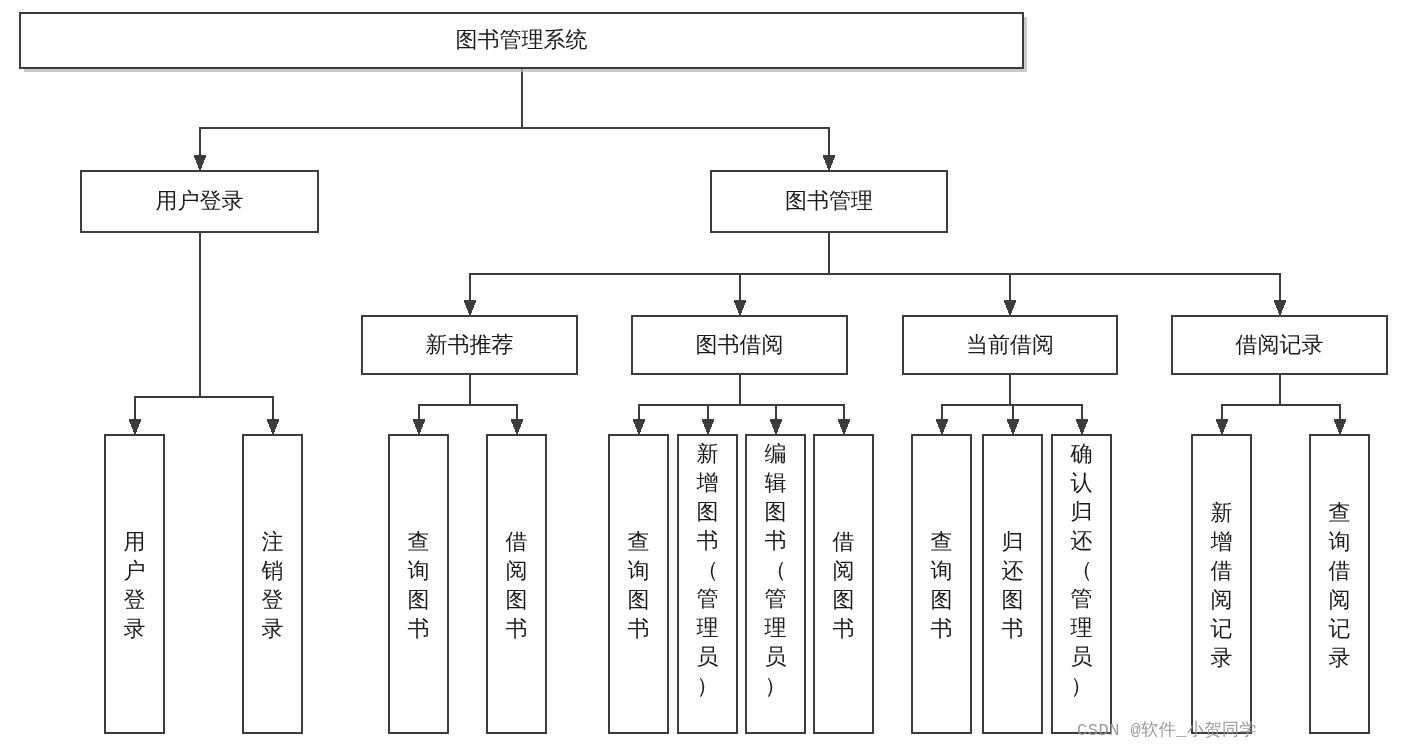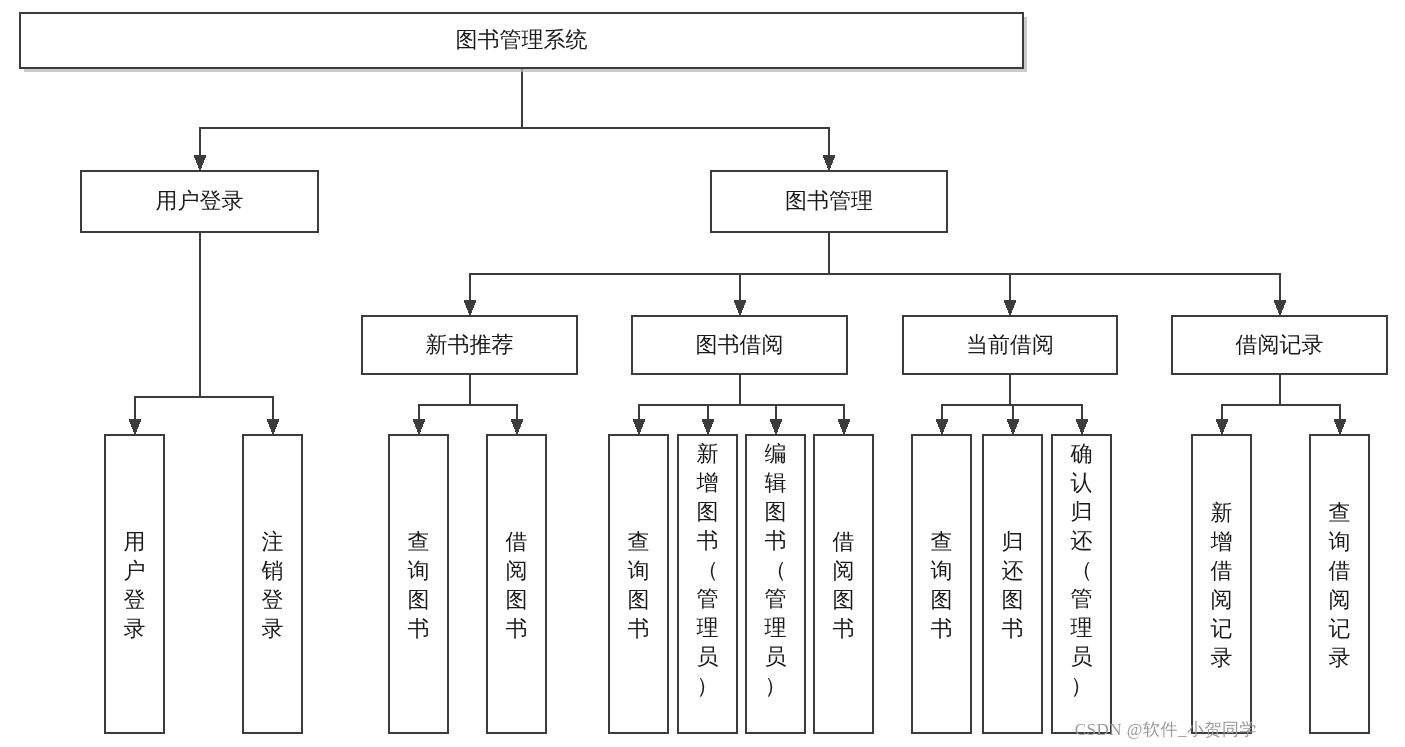--- a/index.html
+++ b/index.html
@@ -58,21 +58,21 @@
     font-family: "Liberation Sans", "DejaVu Sans", sans-serif;
     fill: #1a1a1a;
     font-size: 22px;
     text-anchor: middle;
     shape-rendering: auto;
   }
   .watermark-text {
     position: absolute;
     right: 12px;
     bottom: 6px;
-    font-family: Liberation Serif, serif;
+    font-family: Liberation Mono, monospace;
     font-size: 17px;
     color: #9a9a9a;
     white-space: nowrap;
     letter-spacing: 0.5px;
   }
 </style>
 </head>
 <body>
 
 <div id="diagram-root">

